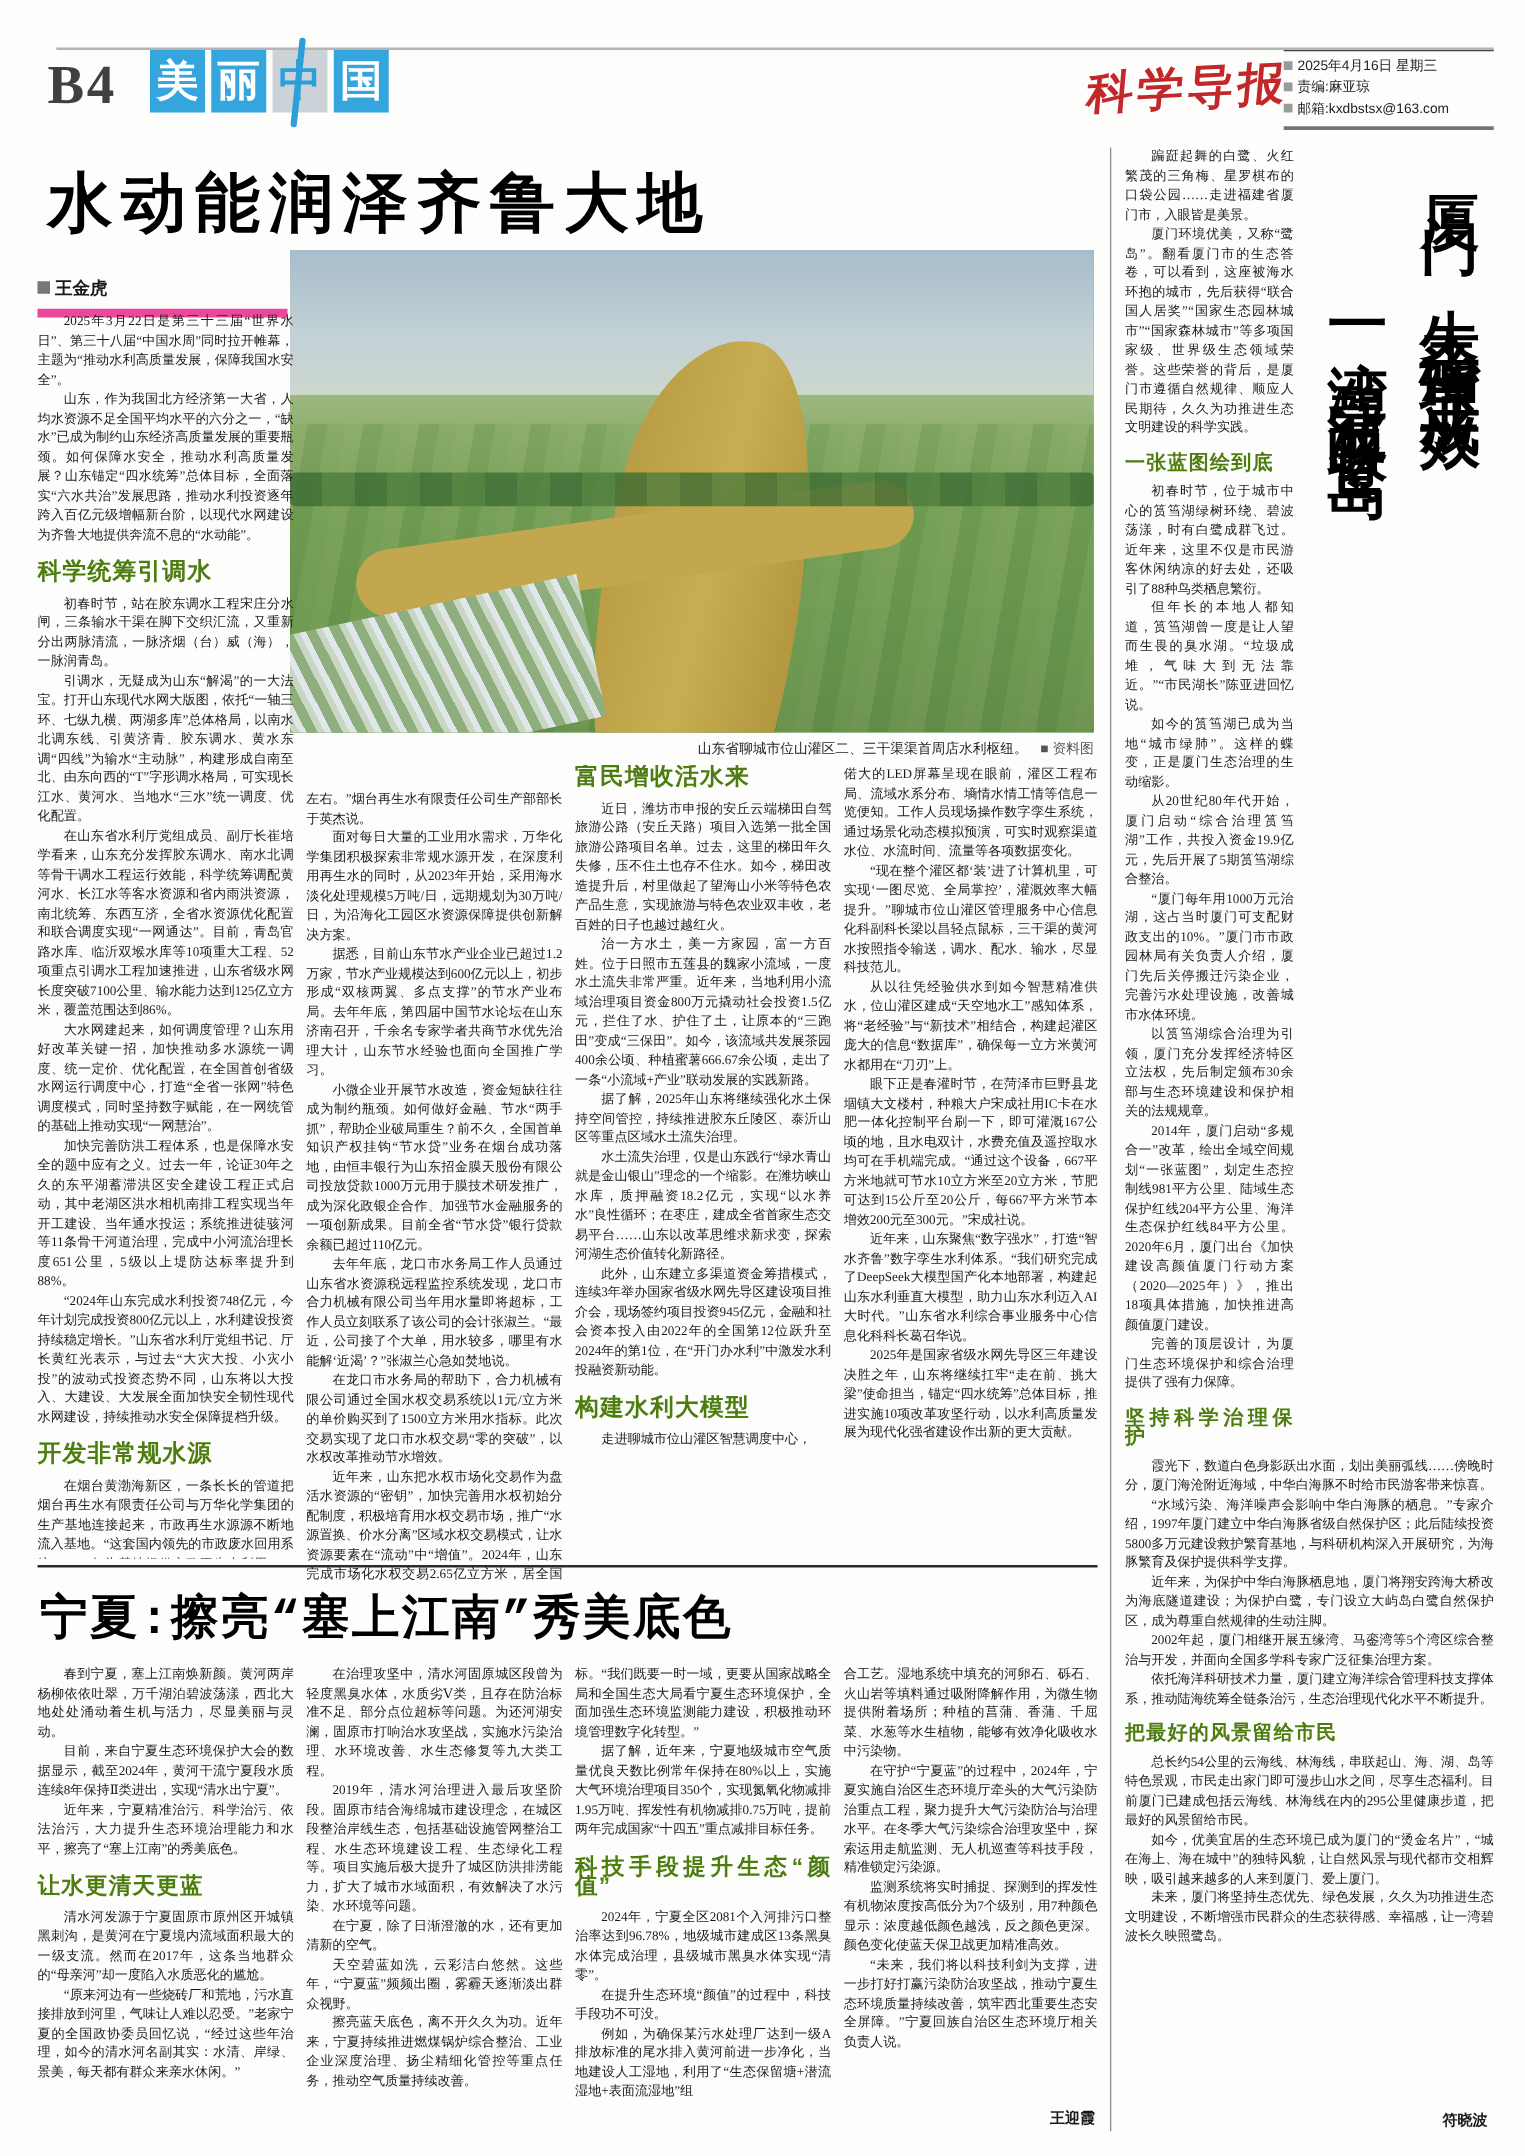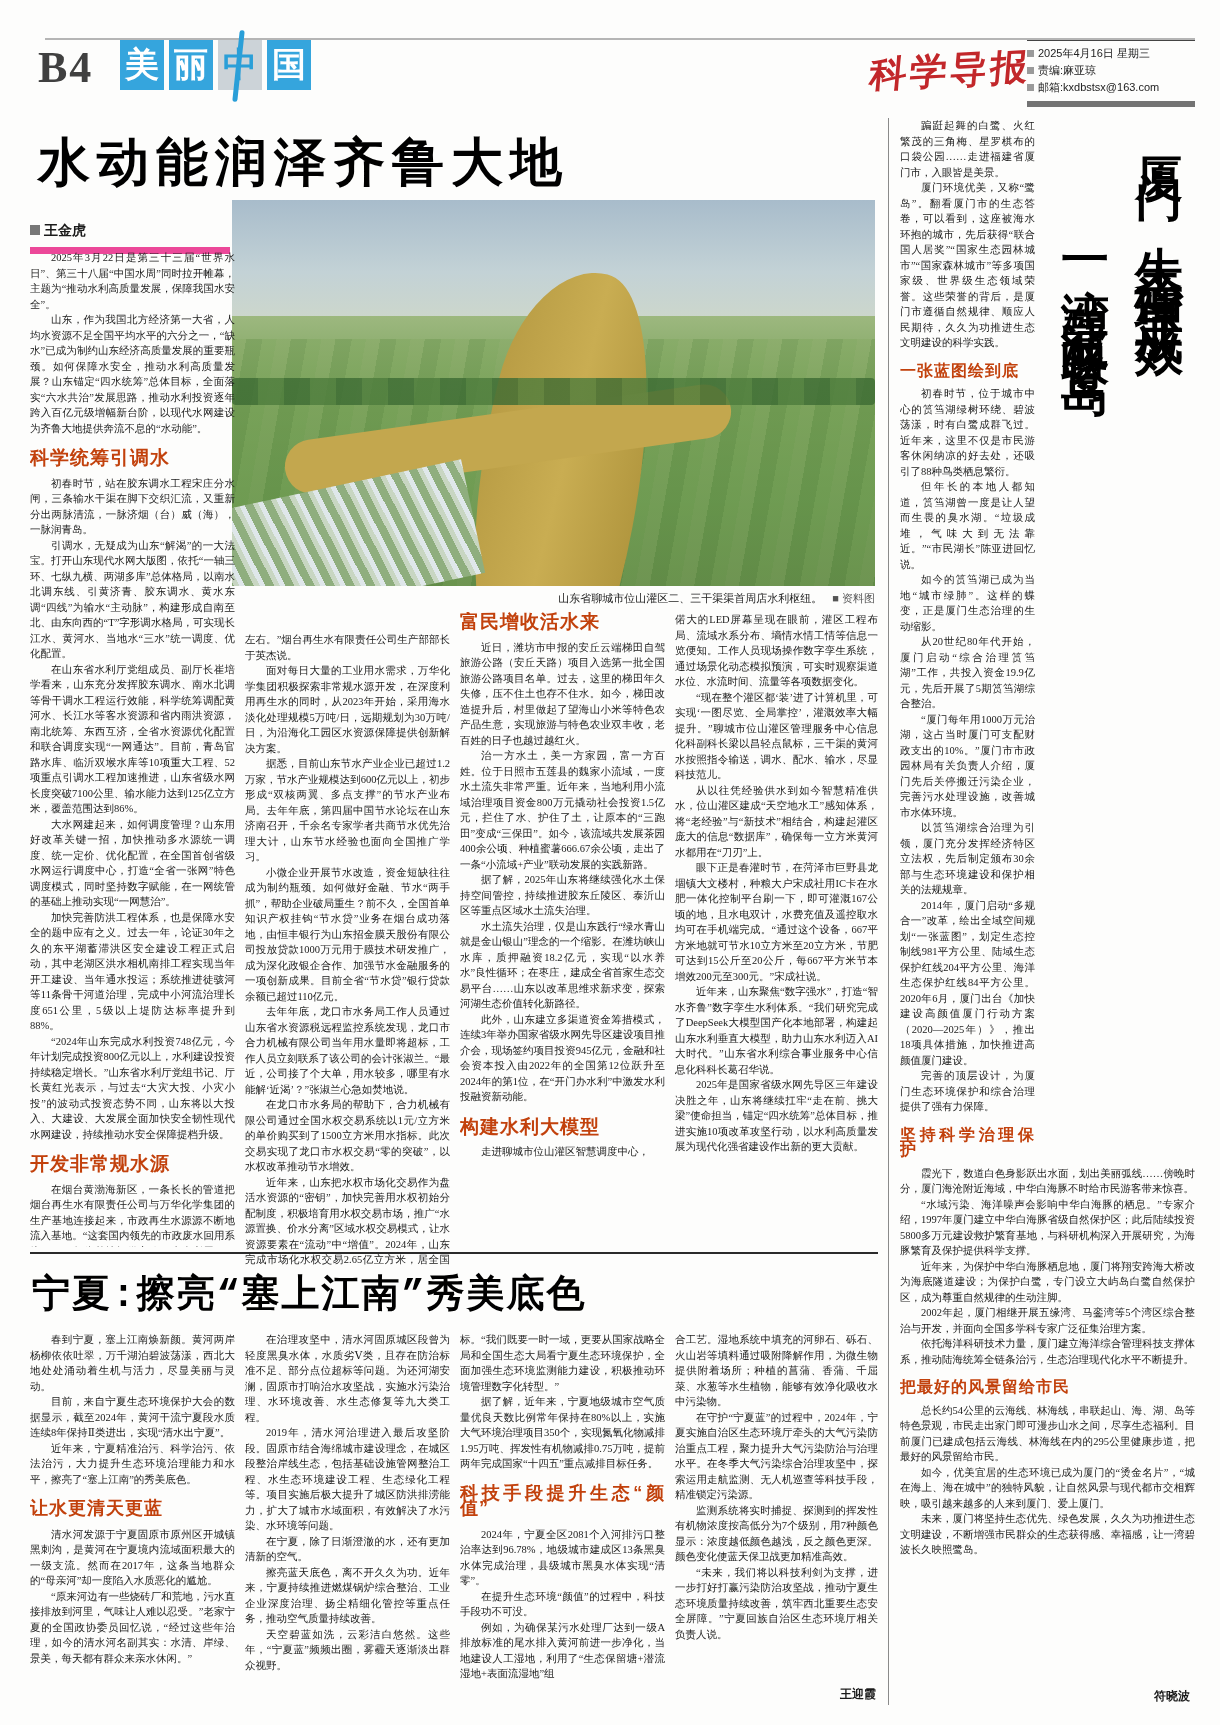--- a/index.html
+++ b/index.html
@@ -9,36 +9,36 @@
   
   .toprule{left:45px;top:38px;width:1150px;height:2px;background:#b5b5b5;}
   .pageno{left:38px;top:42px;font-size:44px;font-weight:bold;letter-spacing:2px;color:#404040;}
   .brand{left:120px;top:40px;display:flex;gap:5px;}
   .brand .blk{width:44px;height:50px;background:#35a5dd;color:#fff;font-family:"Liberation Sans",sans-serif;
        font-weight:bold;font-size:34px;display:flex;align-items:center;justify-content:center;}
   .brand .blk.alt{background:#ccd3d8;color:#2a9fd8;position:relative;}
   .brush{position:absolute;left:18px;top:-10px;width:5px;height:72px;background:#2a9fd8;border-radius:3px;transform:rotate(6deg);}
   .masthead{right:190px;top:46px;font-size:37px;font-weight:bold;color:#c2272a;
        letter-spacing:3px;transform:skewX(-8deg) rotate(-3deg);font-family:"Liberation Serif",serif;}
-  .pubinfo{right:25px;top:40px;width:168px;border-top:1px solid #444;border-bottom:6px solid #737373;
+  .pubinfo{right:25px;top:40px;width:168px;border-top:1px solid #444;border-bottom:3px solid #737373;
        padding:4px 0 5px 0;font-size:11px;line-height:17px;color:#222;font-family:"Liberation Sans",sans-serif;}
   .pubinfo .row{white-space:nowrap;}
   .sq{display:inline-block;width:7px;height:7px;background:#9a9a9a;margin-right:4px;}
   
   .main-title{left:38px;top:128px;font-family:"Liberation Sans",sans-serif;font-weight:900;
        font-size:52px;letter-spacing:7px;color:#000;white-space:nowrap;}
   .accentbar{left:558px;top:207px;width:317px;height:8px;background:#b9d9ef;}
   .byline{left:30px;top:222px;width:200px;font-size:14px;font-weight:bold;
        font-family:Liberation Serif, serif;border-bottom:7px solid #ec4899;padding-bottom:7px;}
   .byline .sq{background:#777;width:10px;height:10px;}
   .col{font-size:10.5px;line-height:15.5px;text-align:justify;overflow:hidden;}
   .para{margin:0;text-indent:2em;}
   .para.noind{text-indent:0;}
   .subhead{font-family:"Liberation Sans",sans-serif;font-weight:bold;font-size:19px;
-       margin:14px 0 10px 0;color:#c2410c;letter-spacing:1px;}
+       margin:14px 0 10px 0;color:#4d7c0f;letter-spacing:1px;}
   .c1{left:30px;top:250px;width:205px;height:997px;}
   .c2{left:245px;top:612px;width:205px;height:636px;margin-top:20px;}
   .c3{left:460px;top:612px;width:205px;height:636px;}
   .c4{left:675px;top:612px;width:203px;height:636px;}
   
   .photo{left:232px;top:200px;width:643px;height:386px;overflow:hidden;background:#7aa35f;}
   .ph-sky{position:absolute;left:0;top:0;width:100%;height:34%;
        background:linear-gradient(180deg,#a8bccb 0%,#c3d2d6 55%,#cfd8c9 100%);}
   .ph-fields{position:absolute;left:0;top:30%;width:100%;height:70%;
        background:linear-gradient(180deg,#9db87f 0%,#6f9b52 35%,#5e8f46 70%,#557f3e 100%);}
@@ -225,22 +225,22 @@
     <div>
         <p class="para">清水河发源于宁夏固原市原州区开城镇黑刺沟，是黄河在宁夏境内流域面积最大的一级支流。然而在2017年，这条当地群众的“母亲河”却一度陷入水质恶化的尴尬。</p>
         <p class="para">“原来河边有一些烧砖厂和荒地，污水直接排放到河里，气味让人难以忍受。”老家宁夏的全国政协委员回忆说，“经过这些年治理，如今的清水河名副其实：水清、岸绿、景美，每天都有群众来亲水休闲。”</p>
       </div>
   </div>
   <div class="abs col n2">
     <div>
         <p class="para">在治理攻坚中，清水河固原城区段曾为轻度黑臭水体，水质劣Ⅴ类，且存在防治标准不足、部分点位超标等问题。为还河湖安澜，固原市打响治水攻坚战，实施水污染治理、水环境改善、水生态修复等九大类工程。</p>
         <p class="para">2019年，清水河治理进入最后攻坚阶段。固原市结合海绵城市建设理念，在城区段整治岸线生态，包括基础设施管网整治工程、水生态环境建设工程、生态绿化工程等。项目实施后极大提升了城区防洪排涝能力，扩大了城市水域面积，有效解决了水污染、水环境等问题。</p>
         <p class="para">在宁夏，除了日渐澄澈的水，还有更加清新的空气。</p>
+        <p class="para">天空碧蓝如洗，云彩洁白悠然。这些年，“宁夏蓝”频频出圈，雾霾天逐渐淡出群众视野。</p>
         <p class="para">擦亮蓝天底色，离不开久久为功。近年来，宁夏持续推进燃煤锅炉综合整治、工业企业深度治理、扬尘精细化管控等重点任务，推动空气质量持续改善。</p>
-        <p class="para">天空碧蓝如洗，云彩洁白悠然。这些年，“宁夏蓝”频频出圈，雾霾天逐渐淡出群众视野。</p>
       </div>
   </div>
   <div class="abs col n3">
     <div>
         <p class="para noind">标。“我们既要一时一域，更要从国家战略全局和全国生态大局看宁夏生态环境保护，全面加强生态环境监测能力建设，积极推动环境管理数字化转型。”</p>
         <p class="para">据了解，近年来，宁夏地级城市空气质量优良天数比例常年保持在80%以上，实施大气环境治理项目350个，实现氮氧化物减排1.95万吨、挥发性有机物减排0.75万吨，提前两年完成国家“十四五”重点减排目标任务。</p>
       </div>
     <h3 class="subhead">科技手段提升生态“颜值”</h3>
     <div>
         <p class="para">2024年，宁夏全区2081个入河排污口整治率达到96.78%，地级城市建成区13条黑臭水体完成治理，县级城市黑臭水体实现“清零”。</p>

